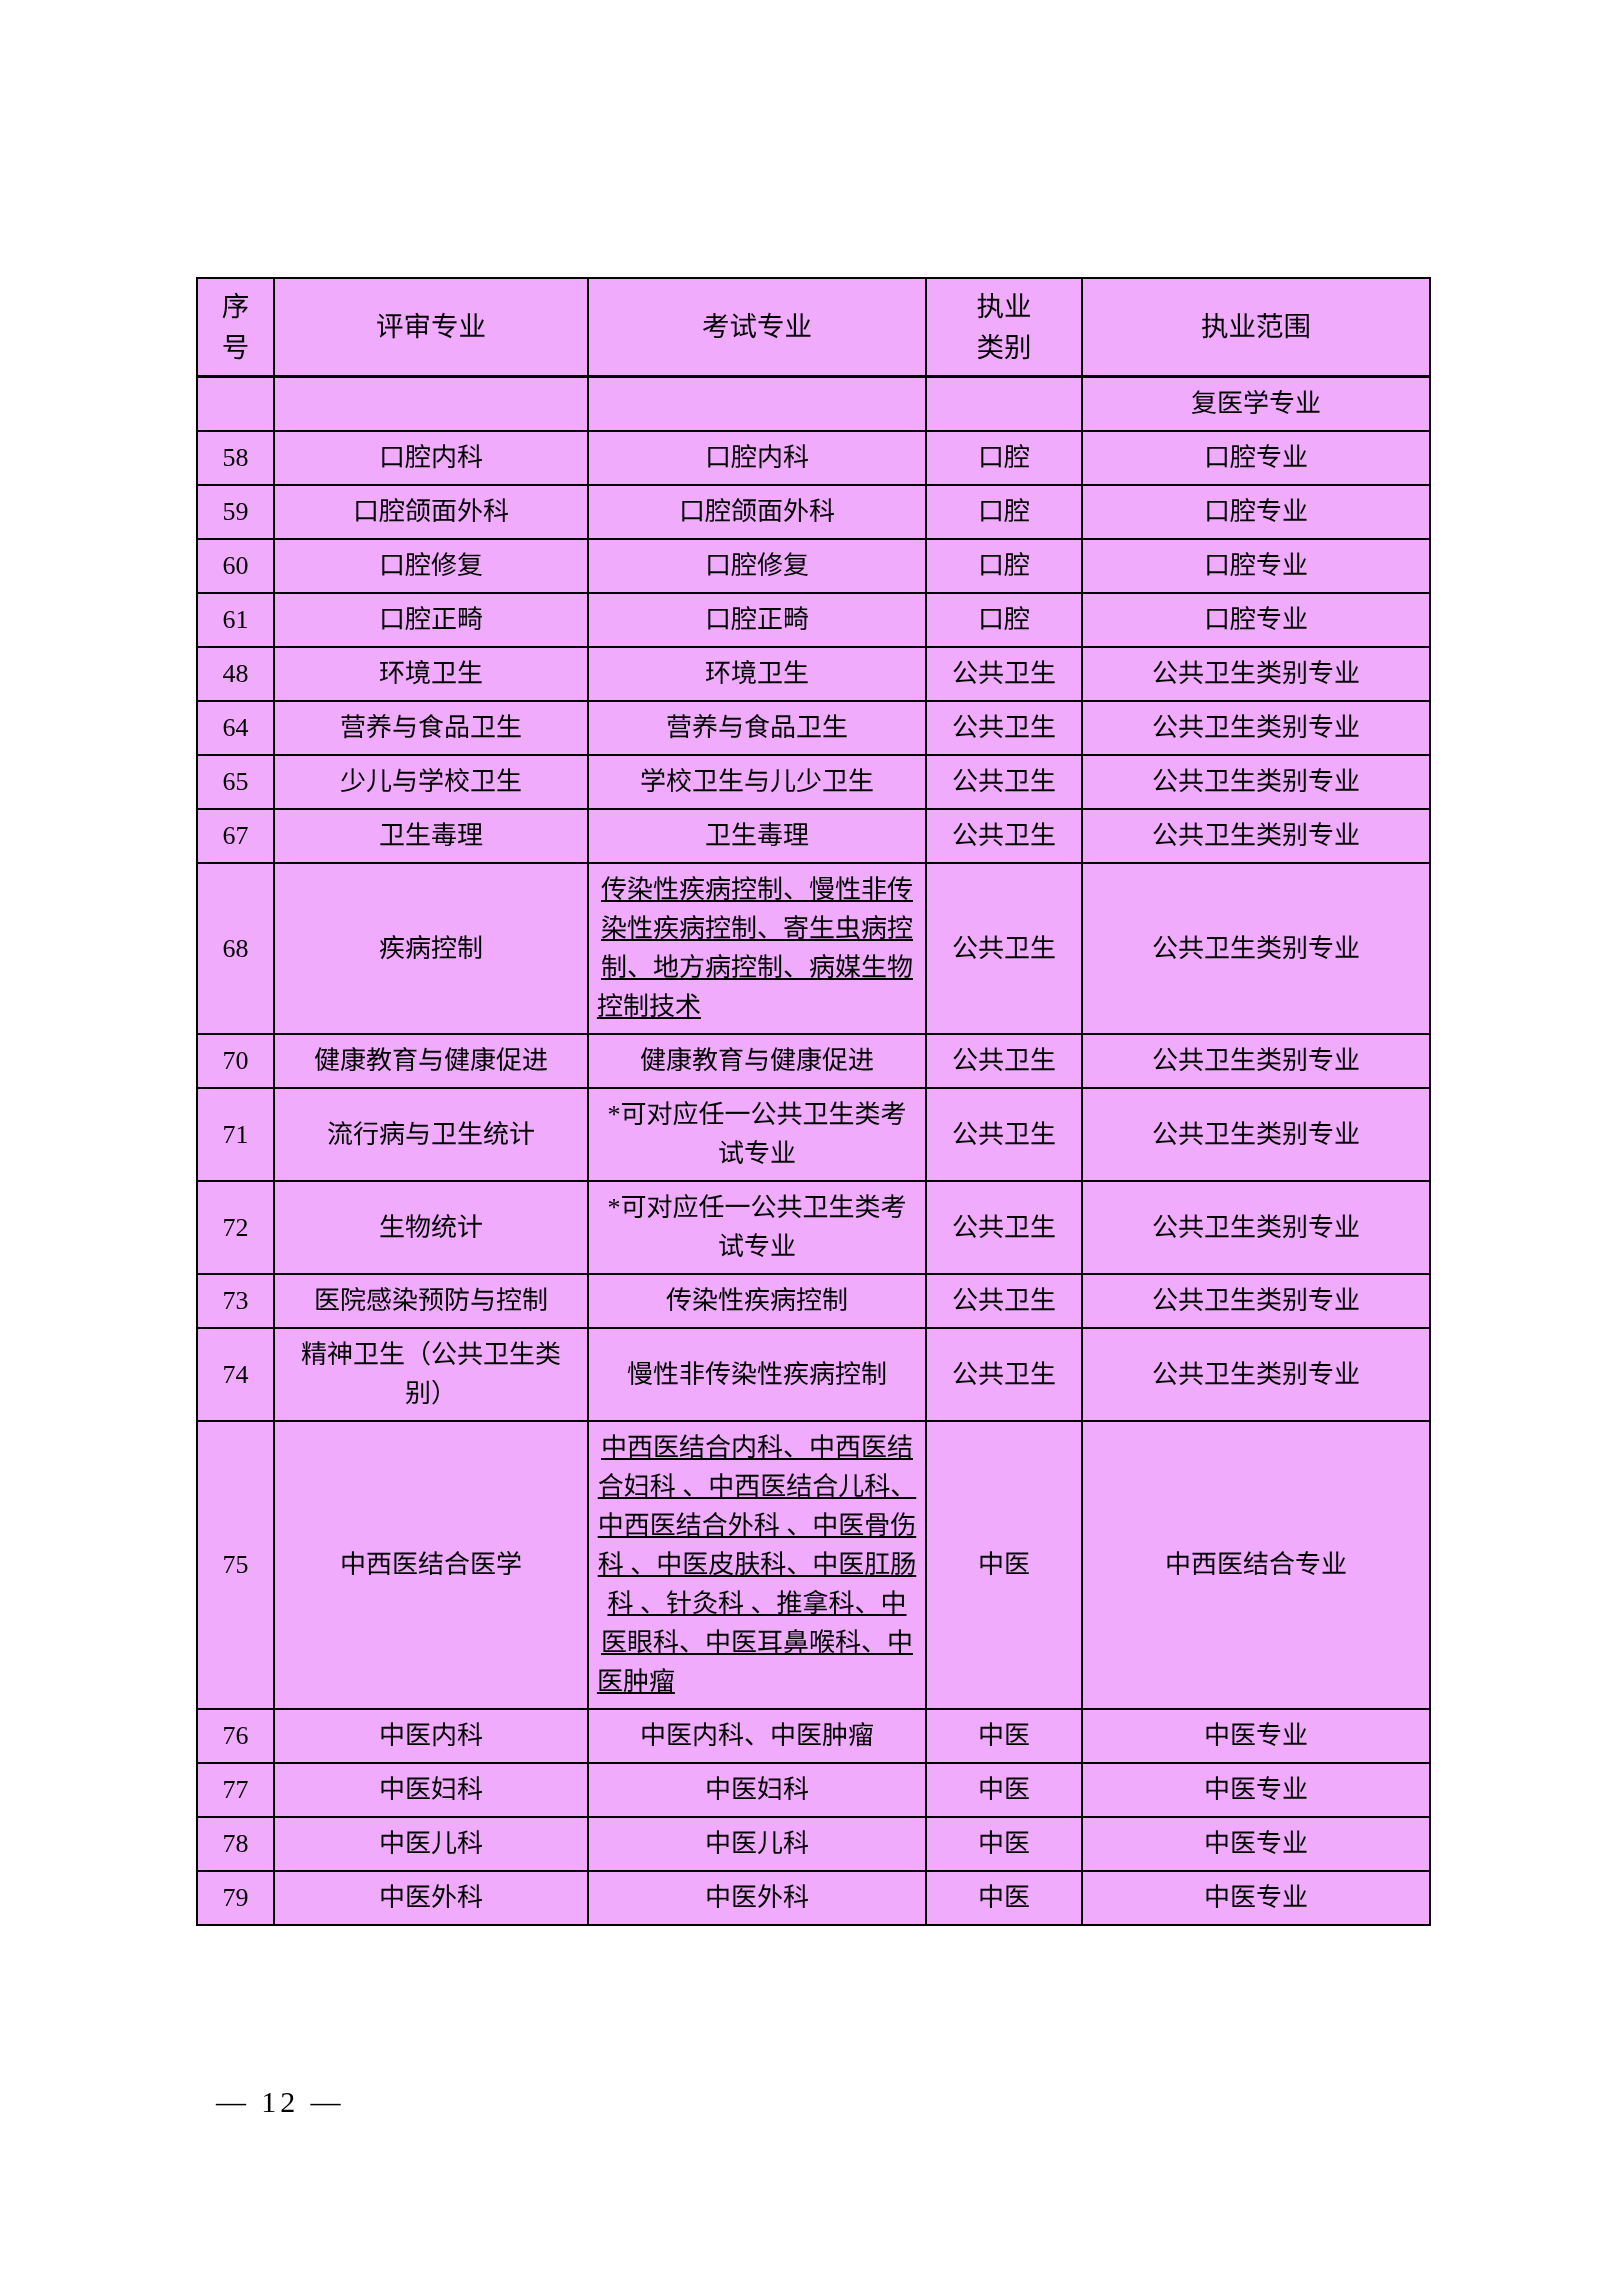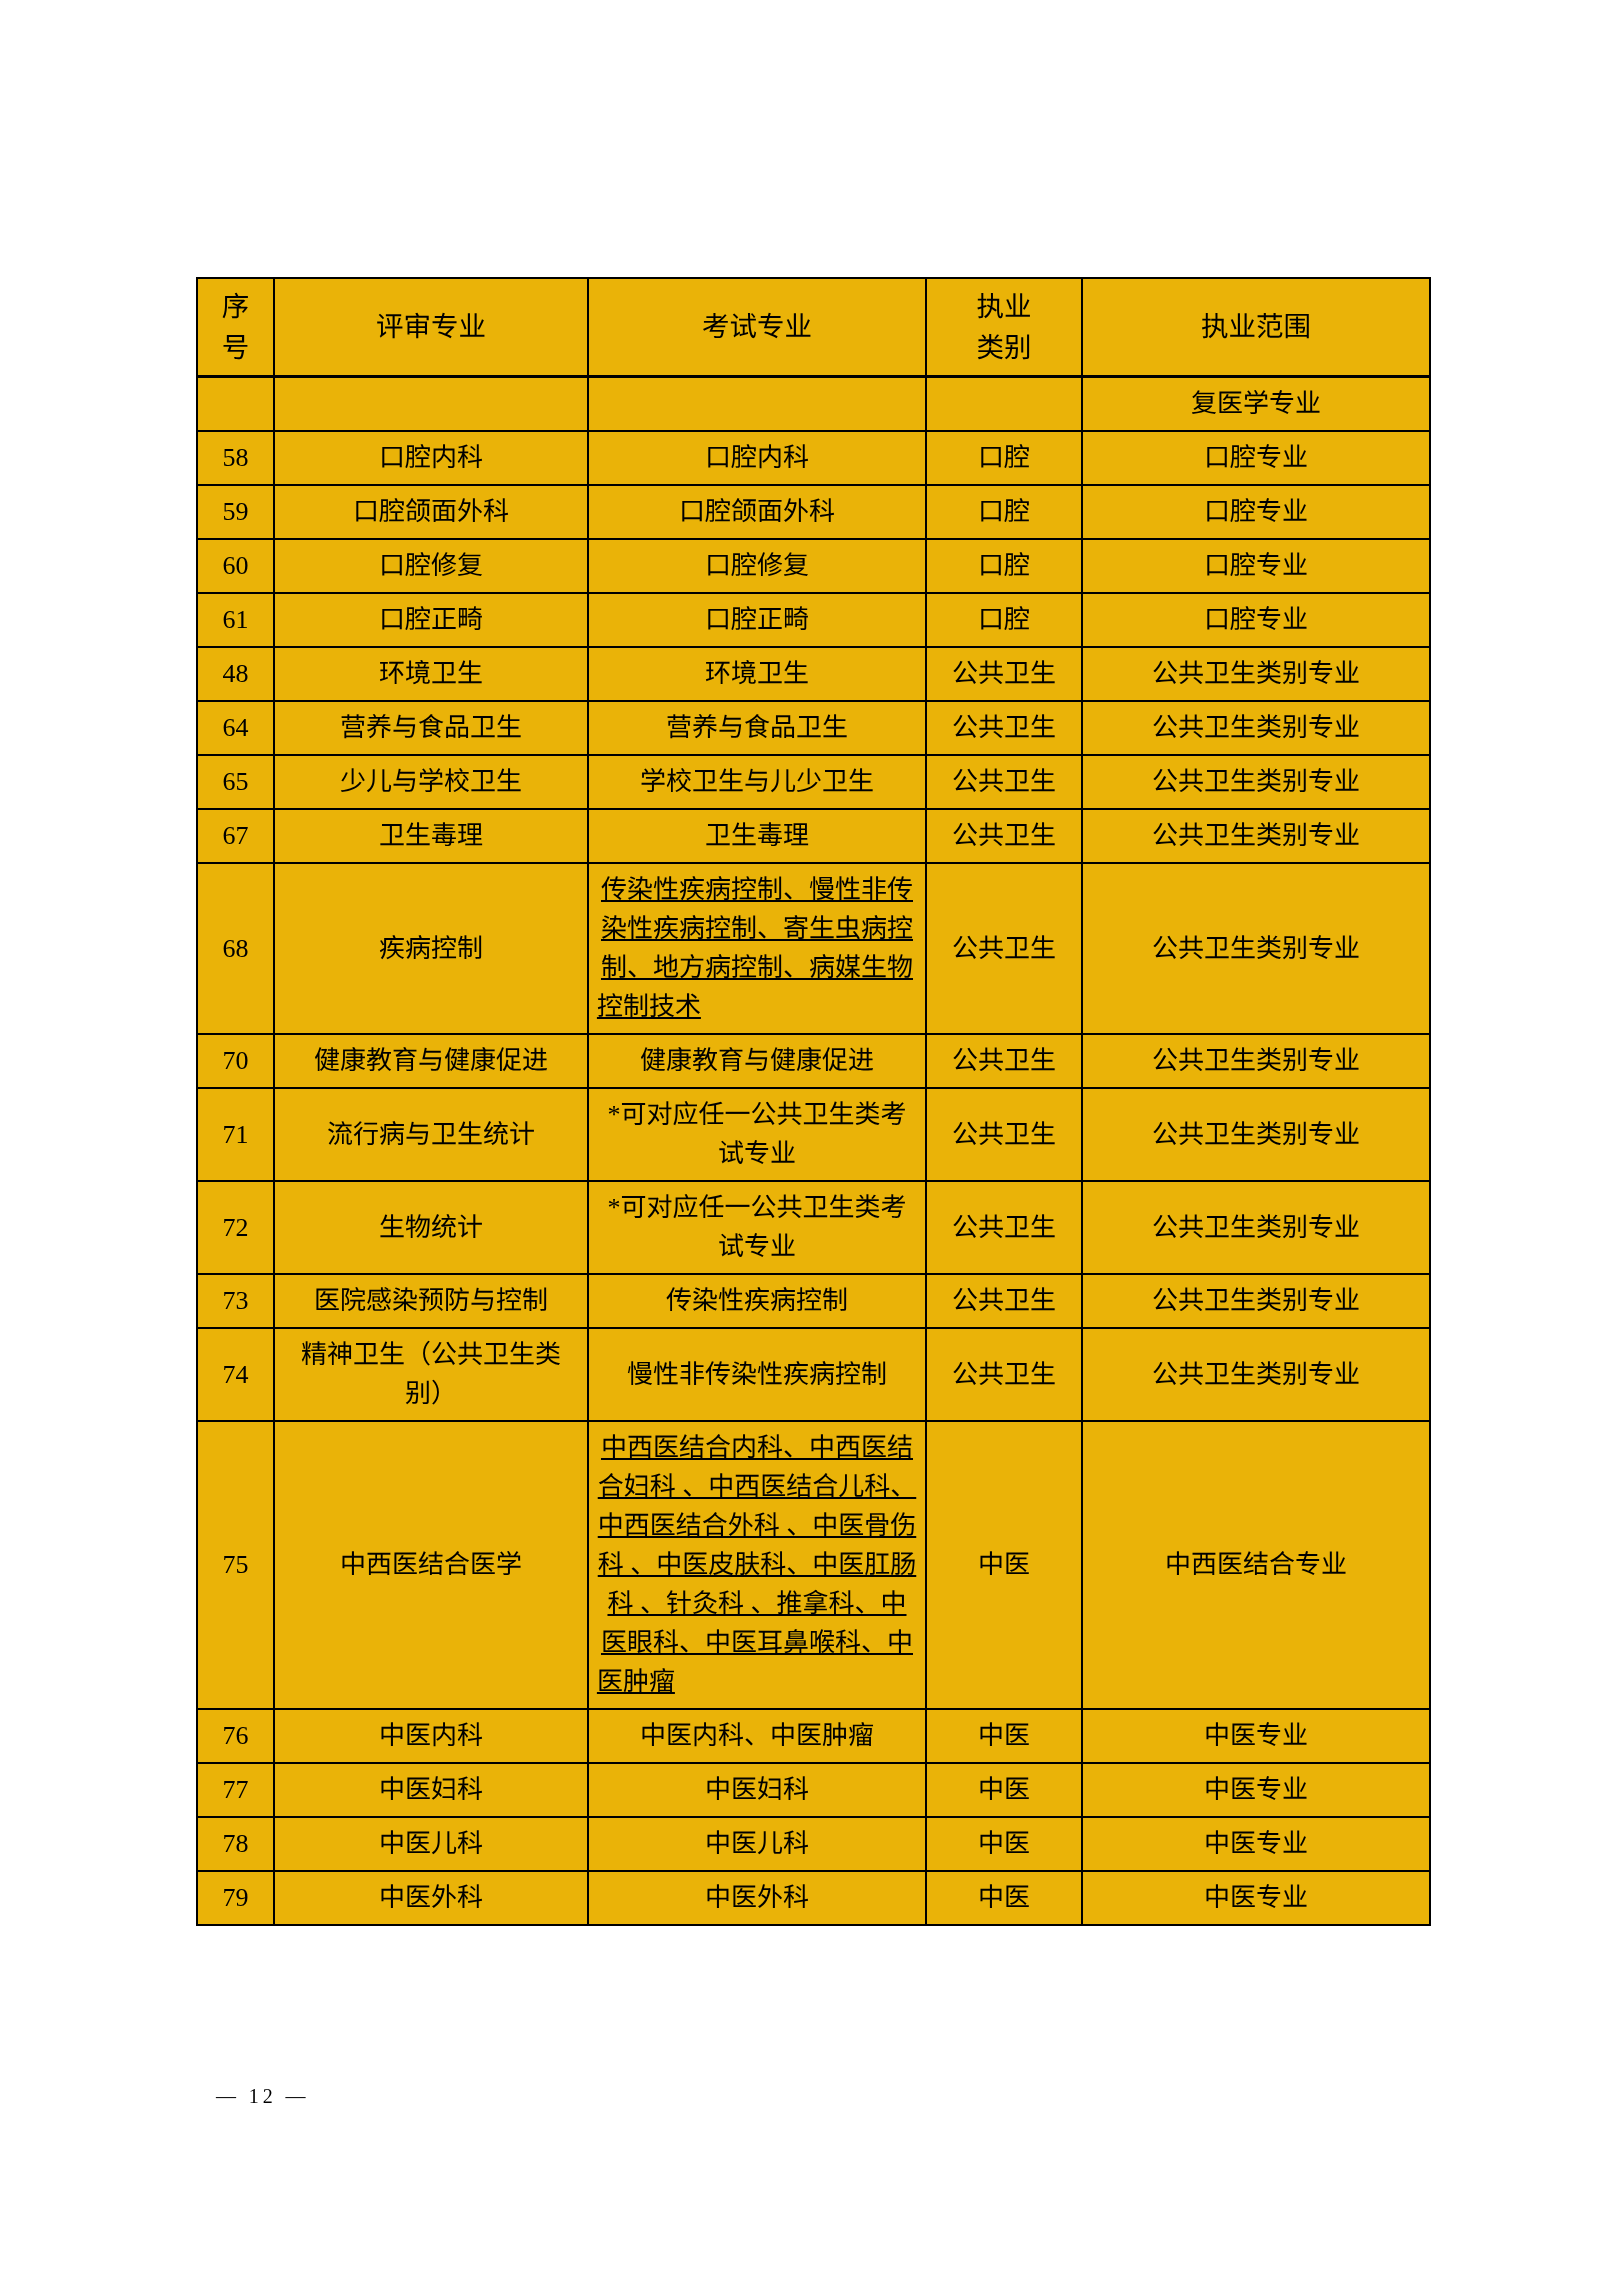--- a/index.html
+++ b/index.html
@@ -19,21 +19,21 @@
     inset: 0;
     background: #ffffff;
   }
   table.spec-table {
     position: absolute;
     left: 196px;
     top: 277px;
     width: 1233px;
     border-collapse: collapse;
     table-layout: fixed;
-    background: #eab308;
+    background: #f0abfc;
   }
   table.spec-table col.c-no       { width: 77px; }
   table.spec-table col.c-review   { width: 314px; }
   table.spec-table col.c-exam     { width: 338px; }
   table.spec-table col.c-category { width: 156px; }
   table.spec-table col.c-scope    { width: 348px; }
 
   table.spec-table th,
   table.spec-table td {
     border-left: 2px solid #000;
@@ -73,21 +73,21 @@
   td.justify {
     text-align: justify;
     text-align-last: left;
     line-height: 1.7;
     text-decoration: underline;
   }
   .page-number {
     position: absolute;
     left: 216px;
     top: 2085px;
-    font-size: 20px;
+    font-size: 30px;
     letter-spacing: 3.9px;
     color: #000;
   }
 </style>
 </head>
 <body>
 
 <div class="doc-page">
 
   <table class="spec-table">

